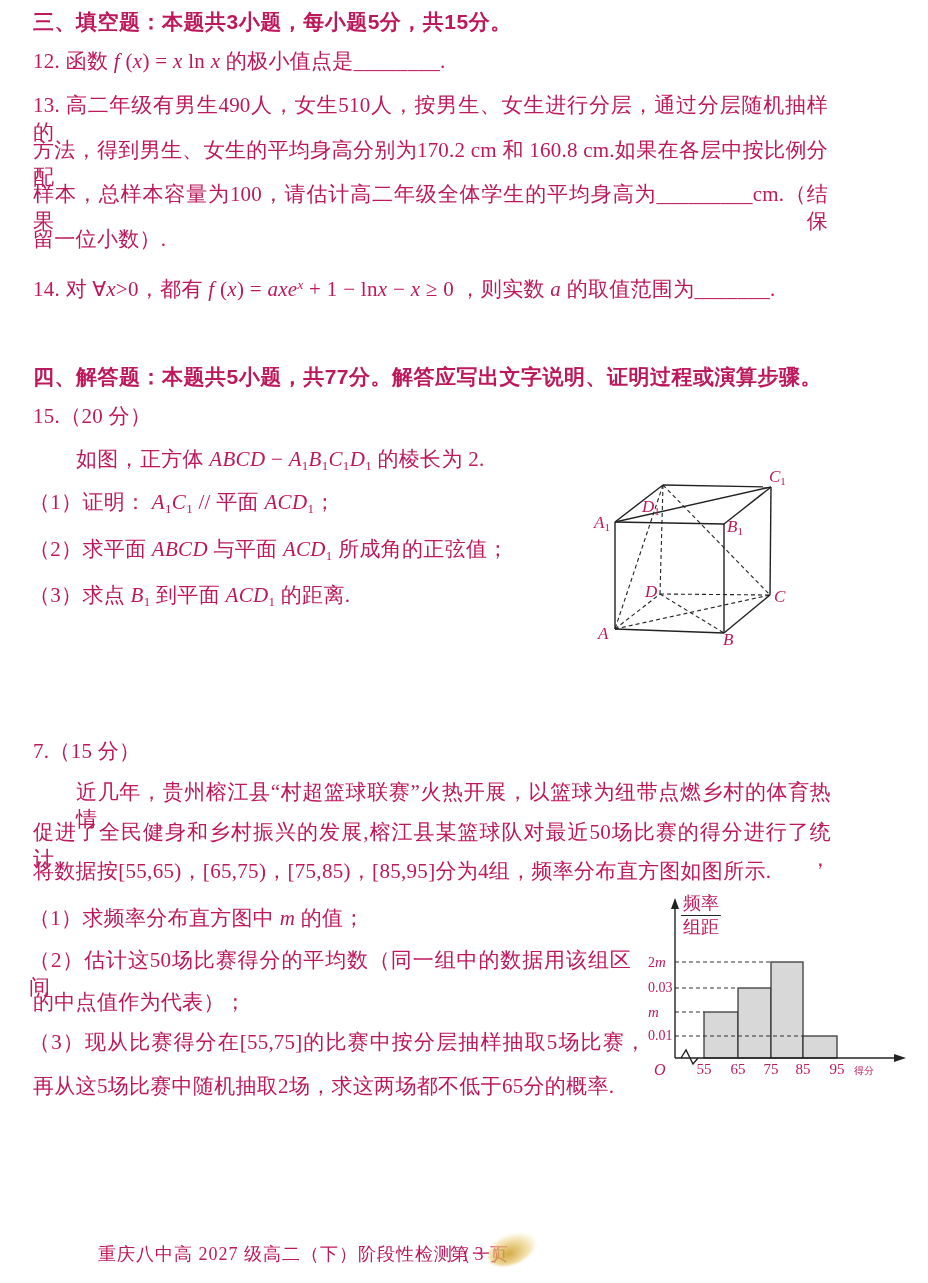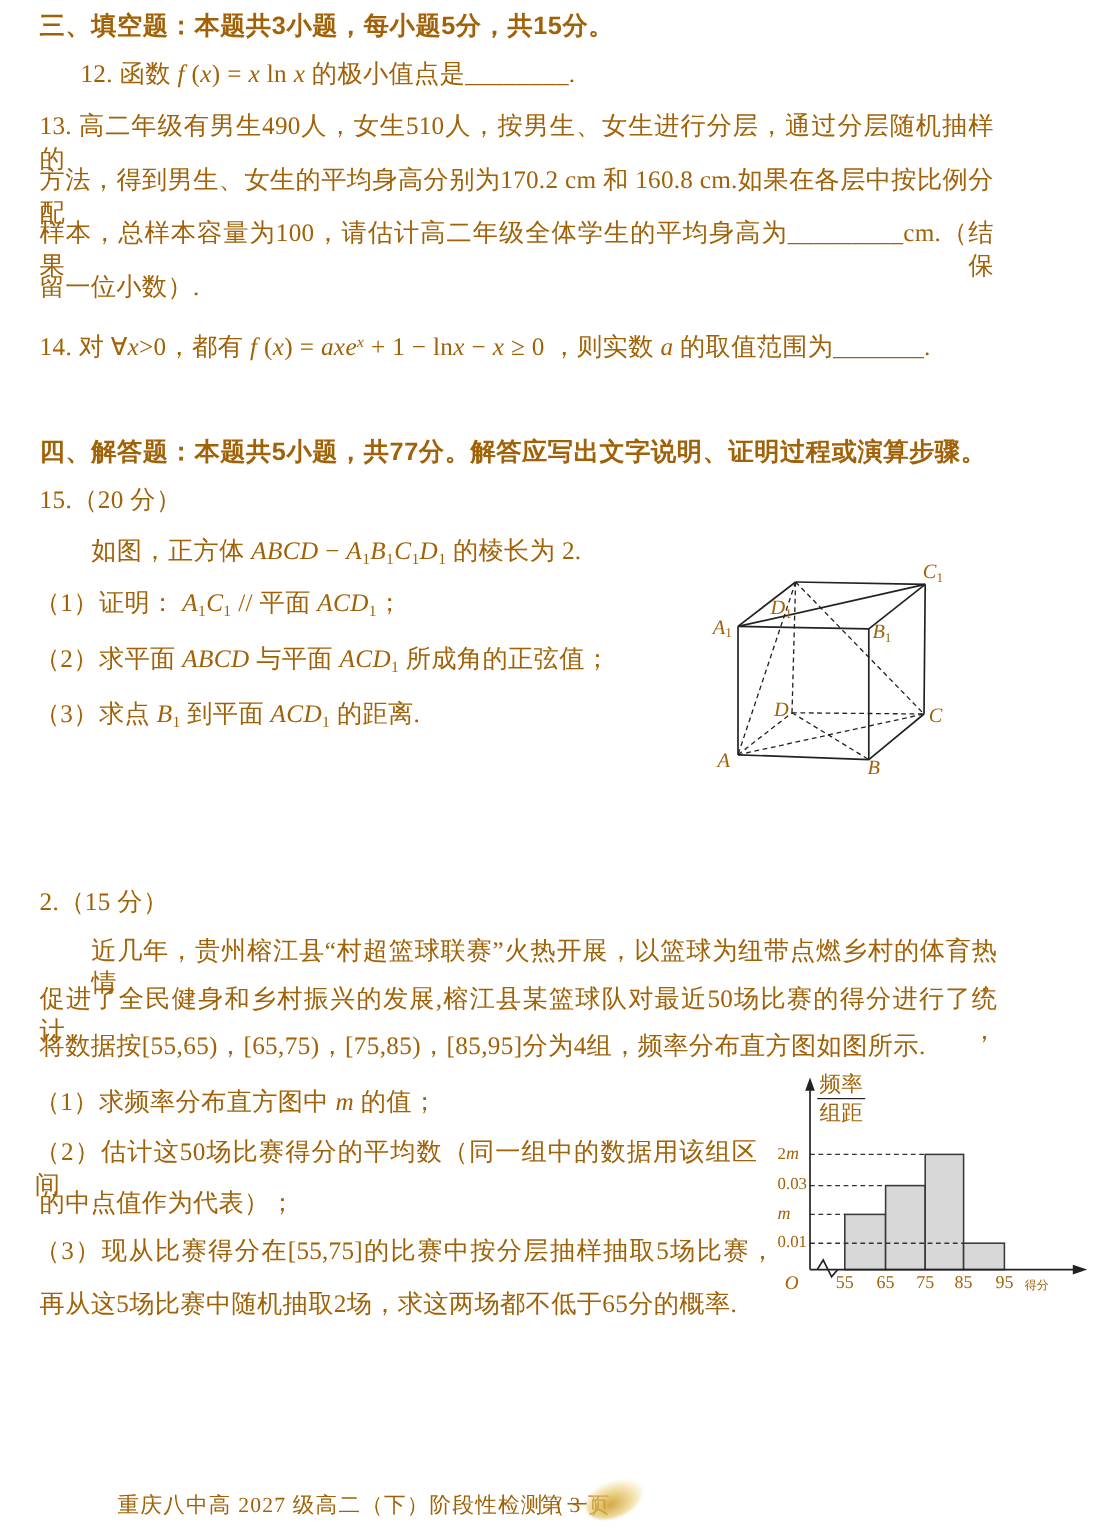--- a/index.html
+++ b/index.html
@@ -1,17 +1,17 @@
 <!DOCTYPE html>
 <html><head>
 <meta charset="utf-8">
 <style>
   html,body{margin:0;padding:0;background:#ffffff;}
   .page{position:relative;width:928px;height:1283px;background:#ffffff;overflow:hidden;
-        font-family:"Liberation Serif",serif;color:#a16207;border-radius:27px;}
+        font-family:"Liberation Serif",serif;color:#be185d;border-radius:27px;}
   .line{position:absolute;font-size:21px;line-height:1.3;white-space:nowrap;letter-spacing:0.3px;}
   .just{white-space:normal;text-align:justify;text-align-last:justify;letter-spacing:0.2px;}
   .hdr{font-family:"Liberation Sans",sans-serif;font-weight:700;font-size:21px;letter-spacing:0.5px;}
   .line i{font-family:"Liberation Serif",serif;font-style:italic;}
   .line sub{font-size:13px;vertical-align:-4px;line-height:0;}
   .line sup{font-size:13px;vertical-align:7px;line-height:0;}
   
   .cubefig{position:absolute;left:585px;top:458px;width:230px;height:205px;}
   .cubefig svg{position:absolute;left:0;top:0;}
   .vlabel{position:absolute;font-size:17px;font-style:italic;font-family:"Liberation Serif",serif;
@@ -35,21 +35,21 @@
   .swoosh{position:absolute;left:487px;top:1234px;width:50px;height:30px;border-radius:50%;
           background:radial-gradient(ellipse at 40% 60%, rgba(205,160,45,0.9) 0%, rgba(235,205,120,0.65) 45%, rgba(250,240,200,0.25) 70%, rgba(255,255,255,0) 85%);
           transform:rotate(-24deg);filter:blur(1px);}
 </style>
 </head>
 <body>
 
 <div class="page">
 
   <div class="line hdr" style="left:33px;top:8px;">三、填空题：本题共3小题，每小题5分，共15分。</div>
-  <div class="line" style="left:33px;top:48px;margin-left:34px;">12. 函数 <i>f</i> (<i>x</i>) = <i>x</i> ln <i>x</i> 的极小值点是________.</div>
+  <div class="line" style="left:33px;top:48px;">12. 函数 <i>f</i> (<i>x</i>) = <i>x</i> ln <i>x</i> 的极小值点是________.</div>
 
   <div class="line just" style="left:33px;top:92px;width:795px;">13. 高二年级有男生490人，女生510人，按男生、女生进行分层，通过分层随机抽样的</div>
   <div class="line just" style="left:33px;top:137px;width:795px;">方法，得到男生、女生的平均身高分别为170.2 cm 和 160.8 cm.如果在各层中按比例分配</div>
   <div class="line just" style="left:33px;top:181px;width:795px;">样本，总样本容量为100，请估计高二年级全体学生的平均身高为_________cm.（结果保</div>
   <div class="line" style="left:33px;top:226px;">留一位小数）.</div>
 
   <div class="line" style="left:33px;top:276px;">14. 对 ∀<i>x</i>&gt;0，都有 <i>f</i> (<i>x</i>) = <i>axe</i><sup><i>x</i></sup> + 1 − ln<i>x</i> − <i>x</i> ≥ 0 ，则实数 <i>a</i> 的取值范围为_______.</div>
 
   <div class="line hdr" style="left:33px;top:363px;">四、解答题：本题共5小题，共77分。解答应写出文字说明、证明过程或演算步骤。</div>
 
@@ -86,21 +86,21 @@
     <span class="vlabel" style="left:57px;top:8px;margin-top:32px;"><i>D</i><sub>1</sub></span>
     <span class="vlabel" style="left:184px;top:10px;"><i>C</i><sub>1</sub></span>
     <span class="vlabel" style="left:9px;top:56px;"><i>A</i><sub>1</sub></span>
     <span class="vlabel" style="left:142px;top:60px;"><i>B</i><sub>1</sub></span>
     <span class="vlabel" style="left:60px;top:125px;"><i>D</i></span>
     <span class="vlabel" style="left:189px;top:130px;"><i>C</i></span>
     <span class="vlabel" style="left:13px;top:167px;"><i>A</i></span>
     <span class="vlabel" style="left:138px;top:173px;"><i>B</i></span>
   </div>
 
-  <div class="line" style="left:33px;top:738px;">2.（15 分）</div>
+  <div class="line" style="left:33px;top:738px;">7.（15 分）</div>
   <div class="line just" style="left:76px;top:779px;width:755px;">近几年，贵州榕江县“村超篮球联赛”火热开展，以篮球为纽带点燃乡村的体育热情，</div>
   <div class="line just" style="left:33px;top:819px;width:798px;">促进了全民健身和乡村振兴的发展,榕江县某篮球队对最近50场比赛的得分进行了统计，</div>
   <div class="line" style="left:33px;top:858px;">将数据按[55,65)，[65,75)，[75,85)，[85,95]分为4组，频率分布直方图如图所示.</div>
   <div class="line" style="left:29px;top:905px;">（1）求频率分布直方图中 <i>m</i> 的值；</div>
   <div class="line just" style="left:29px;top:947px;width:602px;">（2）估计这50场比赛得分的平均数（同一组中的数据用该组区间</div>
   <div class="line" style="left:33px;top:989px;">的中点值作为代表）；</div>
   <div class="line just" style="left:29px;top:1029px;width:617px;">（3）现从比赛得分在[55,75]的比赛中按分层抽样抽取5场比赛，</div>
   <div class="line" style="left:33px;top:1073px;">再从这5场比赛中随机抽取2场，求这两场都不低于65分的概率.</div>
 
   <div class="histfig">

